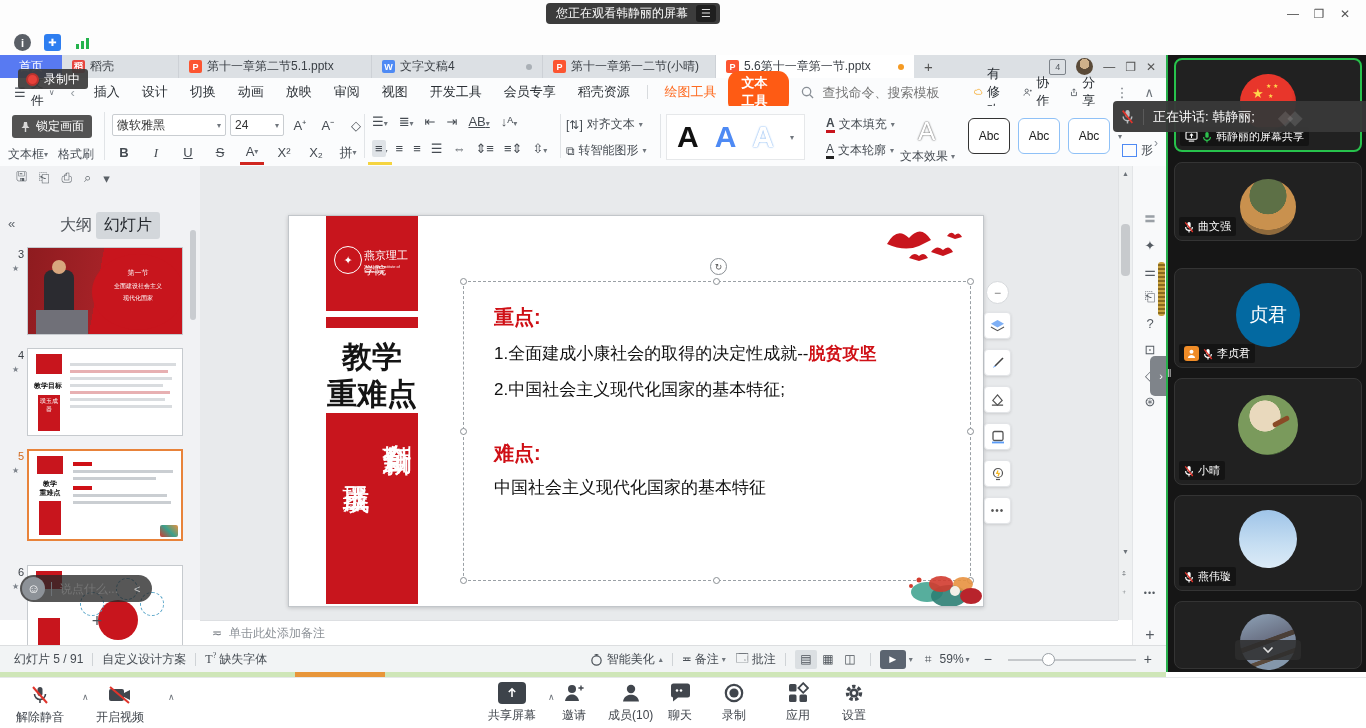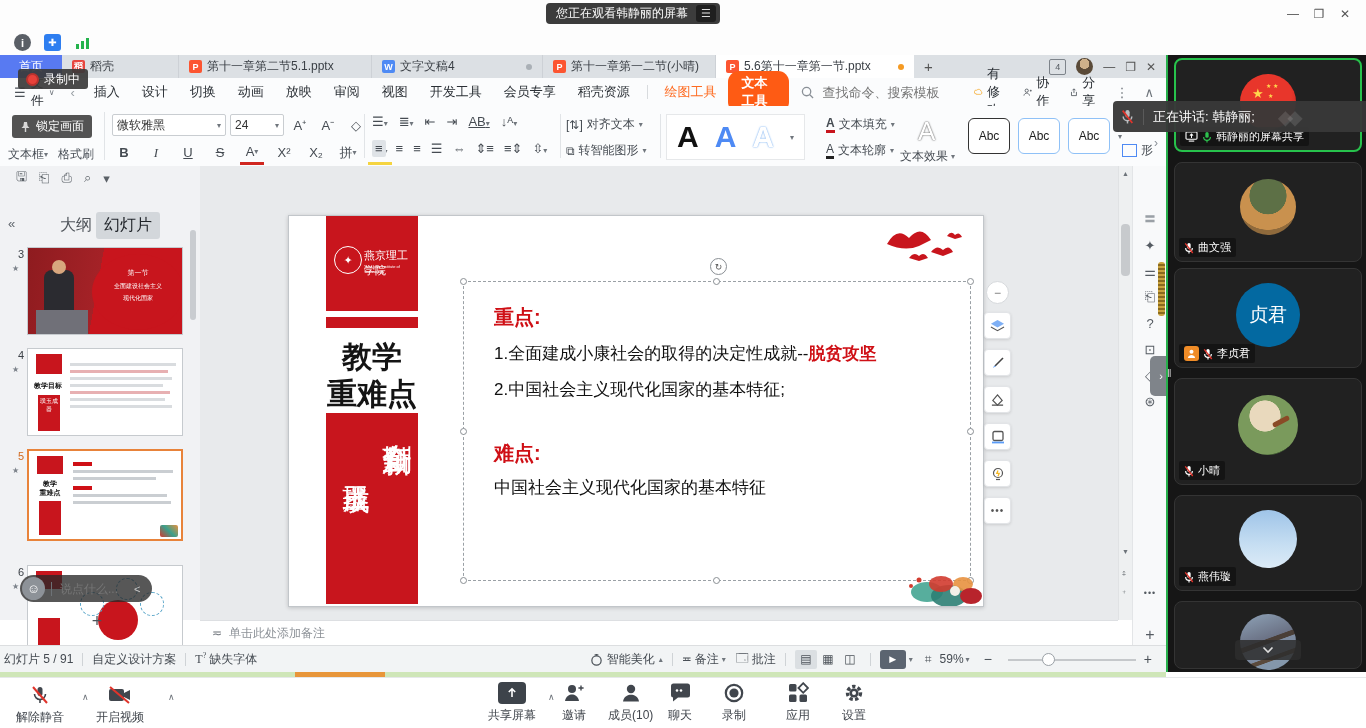--- a/index.html
+++ b/index.html
@@ -534,21 +534,21 @@
   <div class="abs" style="left:25px;top:96px;width:7px;height:54px;background:repeating-linear-gradient(180deg,#caa23c 0 2px,#8a6a1e 2px 4px);border-radius:3px"></div>
 </div>
 <div class="abs collapsetab">›</div>
 
 <div class="abs notesbar">
   <span style="color:#6d737a">≂</span>
   <span>单击此处添加备注</span>
 </div>
 
 <div class="abs statusbar nosel">
-  <span style="margin-left:4px">幻灯片 5 / 91</span>
+  <span style="margin-left:14px">幻灯片 5 / 91</span>
   <span class="ssep"></span>
   <span>自定义设计方案</span>
   <span class="ssep"></span>
   <span class="row" style="gap:3px">
     <span style="font-family:'Liberation Serif',serif">T<sup style="font-size:8px">?</sup></span>
     <span>缺失字体</span>
     </span>
   <span class="row" style="margin-left:auto;gap:4px">
     <svg width="13" height="13" viewBox="0 0 14 14">
         <circle cx="7" cy="8" r="5" fill="none" stroke="#4a5057" stroke-width="1.3"></circle>
@@ -686,21 +686,21 @@
         </svg>
       <svg width="10" height="12" viewBox="0 0 12 14">
           <rect x="4" y="1" width="4" height="7" rx="2" fill="#2dc24e"></rect>
           <path d="M2 7a4 4 0 0 0 8 0" fill="none" stroke="#2dc24e" stroke-width="1.4"></path>
           <line x1="6" y1="11" x2="6" y2="13.5" stroke="#2dc24e" stroke-width="1.4"></line>
         </svg>
       <span>韩静丽的屏幕共享</span>
     </div>
   </div>
 
-  <div class="vtile" style="top:107px;height:100px">
+  <div class="vtile" style="top:107px;height:79px">
     <div class="avatar" style="top:16px;width:56px;height:56px;background:radial-gradient(circle at 50% 30%,#5d7046 0 38%,#c9914e 39% 70%,#8f6a3c 71%)"></div>
     <div class="vlabel">
       <svg width="10" height="12" viewBox="0 0 12 14">
           <rect x="4" y="1" width="4" height="7" rx="2" fill="#fff"></rect>
           <path d="M2 7a4 4 0 0 0 8 0" fill="none" stroke="#fff" stroke-width="1.4"></path>
           <line x1="6" y1="11" x2="6" y2="13.5" stroke="#fff" stroke-width="1.4"></line>
           <line x1="1.5" y1="1.5" x2="10.5" y2="13" stroke="#e0342b" stroke-width="1.6"></line>
         </svg>
       <span>曲文强</span>
     </div>

